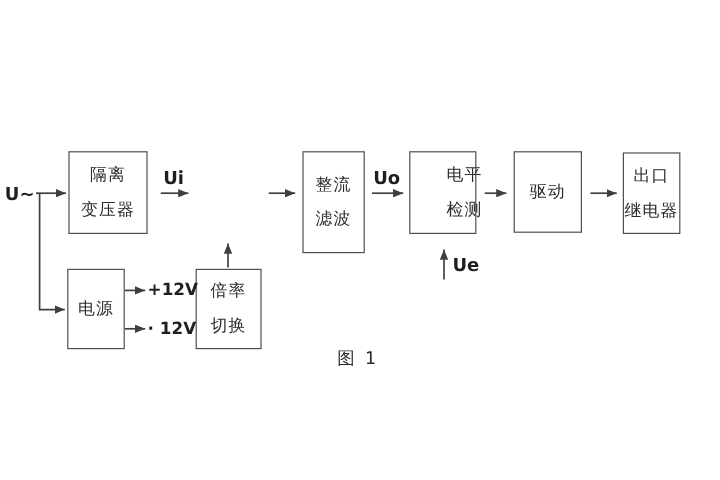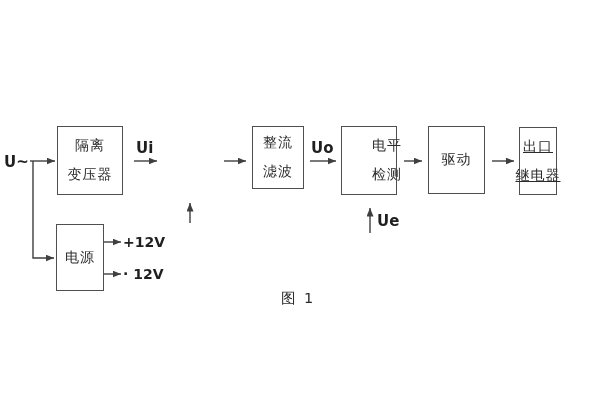--- a/index.html
+++ b/index.html
@@ -63,43 +63,47 @@
     <path d="M104,242 H121" marker-end="url(#ah)"></path>
     <path d="M104,274 H121" marker-end="url(#ah)"></path>
   </svg>
 
   <div class="box" style="left:57px;top:126px;width:66px;height:69px;">
     <span>隔离</span>
     <span>变压器</span>
   </div>
 
 
-  <div class="box" style="left:252px;top:126px;width:52px;height:63px;">
+  <div class="box" style="left:252px;top:126px;width:52px;height:85px;">
     <span>整流</span>
     <span>滤波</span>
   </div>
 
   <div class="box" style="left:341px;top:126px;width:56px;height:69px;padding-left:36px;">
     <span>电平</span>
     <span>检测</span>
   </div>
 
   <div class="box" style="left:428px;top:126px;width:57px;height:68px;">
     <span>驱动</span>
   </div>
 
-  <div class="box" style="left:519px;top:127px;width:38px;height:68px;text-decoration:underline;">
+  <div class="box" style="left:519px;top:127px;width:48px;height:68px;">
     <span>出口</span>
     <span>继电器</span>
   </div>
 
   <div class="box" style="left:56px;top:224px;width:48px;height:67px;">
     <span>电源</span>
   </div>
 
+  <div class="box" style="left:163px;top:224px;width:55px;height:67px;">
+    <span>倍率</span>
+    <span>切换</span>
+  </div>
 
 
   <span class="lbl" style="left:4px;top:155px;">U~</span>
   <span class="lbl" style="left:136px;top:141px;">Ui</span>
   <span class="lbl" style="left:311px;top:141px;">Uo</span>
   <span class="lbl" style="left:377px;top:214px;">Ue</span>
   <span class="lbl volt" style="left:123px;top:235px;">+12V</span>
   <span class="lbl volt" style="left:123px;top:267px;">· 12V</span>
 
   <div class="caption">图 1</div>

